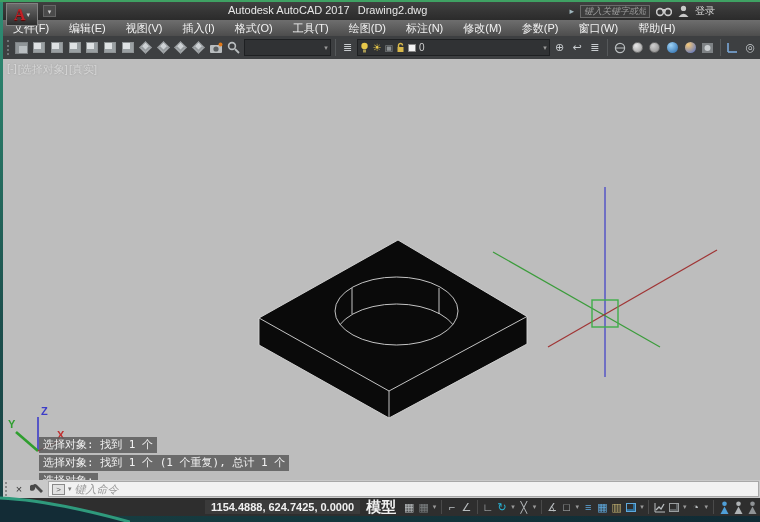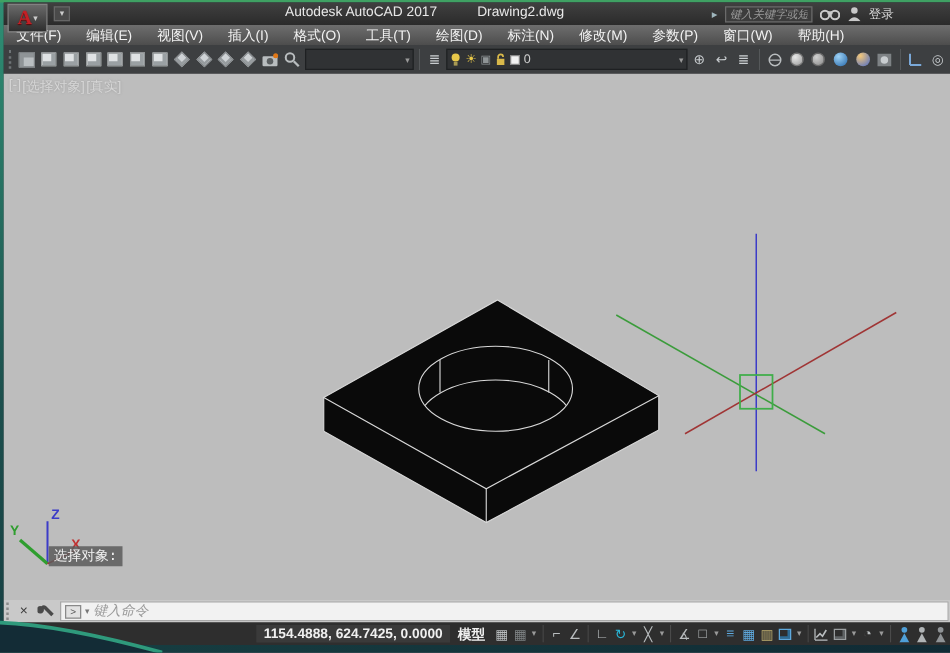--- a/index.html
+++ b/index.html
@@ -17,21 +17,21 @@
   
   .titlebar { position:absolute; left:0; top:0; width:100%; height:18px;
               background:linear-gradient(#404040,#2b2b2b); color:#e8e8e8; font-size:11px; }
   .alogo { position:absolute; left:3px; top:1px; width:32px; height:23px; z-index:5;
            background:linear-gradient(#6a6a6a,#2e2e2e); border:1px solid #818181;
            display:flex; align-items:center; justify-content:center; }
   .alogo .a { font-size:16px; font-weight:bold; color:#c22026; text-shadow:0 1px 1px #600; font-family:"Liberation Serif",serif; }
   .alogo .car { color:#ccc; font-size:7px; margin-left:1px; }
   .qat-btn { position:absolute; left:40px; top:3px; width:13px; height:12px; background:#4a4a4a;
              border:1px solid #666; color:#ccc; font-size:7px; text-align:center; line-height:11px; }
-  .title-text { position:absolute; left:225px; top:2px; display:flex; gap:32px; white-space:nowrap; }
+  .title-text { position:absolute; left:225px; top:2px; display:flex; gap:8px; white-space:nowrap; }
   .tb-right { position:absolute; right:45px; top:1px; display:flex; gap:6px; align-items:center; height:16px; }
   .play { color:#9fb6bd; font-size:9px; }
   .search-input { width:70px; height:13px; background:#3c3c3c; border:1px solid #6a6a6a;
                   color:#bbb; font-size:9px; padding:0 3px; }
   .search-input::placeholder { color:#9a9a9a; font-style:italic; }
   .signin { color:#d8d8d8; font-size:10px; }
 
   
   .menubar { position:absolute; left:0; top:18px; width:100%; height:16px;
              background:linear-gradient(#6e6e6e,#4d4d4d); display:flex; align-items:center;
@@ -84,21 +84,21 @@
                 color:#555; font-size:8px; text-align:center; line-height:10px; }
   .prompt-car { color:#777; font-size:7px; }
   .cmd-input { flex:1; border:none; background:transparent; font-size:11px; color:#333; outline:none; }
   .cmd-input::placeholder { color:#9a9a9a; font-style:italic; }
 
   
   .statusbar { position:absolute; left:0; top:496px; width:100%; height:18px; background:#2e2e2e;
                display:flex; align-items:center; overflow:hidden; }
   .coords { margin-left:202px; color:#f0f0f0; font-size:11px; font-weight:bold;
             background:#3a3a3a; padding:1px 6px; white-space:nowrap; }
-  .model-btn { color:#f0f0f0; font-size:11px; font-weight:bold; margin:6px 6px; white-space:nowrap; }
+  .model-btn { color:#f0f0f0; font-size:15px; font-weight:bold; margin:6px 6px; white-space:nowrap; }
   .sicon { width:16px; height:16px; display:flex; align-items:center; justify-content:center;
            color:#b9bdbf; font-size:11px; }
   .sicon.dim { color:#7c8082; }
   .sicon.blue { color:#5ea8dc; }
   .sicon.cyan { color:#29b6d8; }
   .sicon.tan { color:#c0b070; }
   .scar { color:#9a9a9a; font-size:7px; width:8px; text-align:center; }
   .ssep { width:1px; height:14px; background:#1c1c1c; border-right:1px solid #4a4a4a; margin:0 3px; }
   .mini-cube { width:10px; height:9px; border:1px solid #5ea8dc; box-shadow:inset -2px -2px 0 #2d6c96; }
   .mini-cube.gray { border-color:#9a9ea0; box-shadow:inset -2px -2px 0 #5e6264; }
@@ -299,20 +299,22 @@
       </g>
     </svg>
 
     <div class="vp-label">
       <span>[-]</span>
       <span>[选择对象]</span>
       <span>[真实]</span>
     </div>
 
     <div class="chips">
+      <div class="chip">选择对象: 找到 1 个</div>
+      <div class="chip">选择对象: 找到 1 个 (1 个重复), 总计 1 个</div>
       <div class="chip">选择对象:</div>
     </div>
   </div>
 
   <div class="cmdbar">
     <div class="cmd-grip"></div>
     <span class="cmd-x">×</span>
     <svg width="14" height="12" style="margin:0 4px">
       <path d="M3,2 A3,3 0 1 0 5,4 L11,10 L13,8 L7,2 A3,3 0 0 0 3,2 Z" fill="#4a4a4a"></path>
     </svg>

